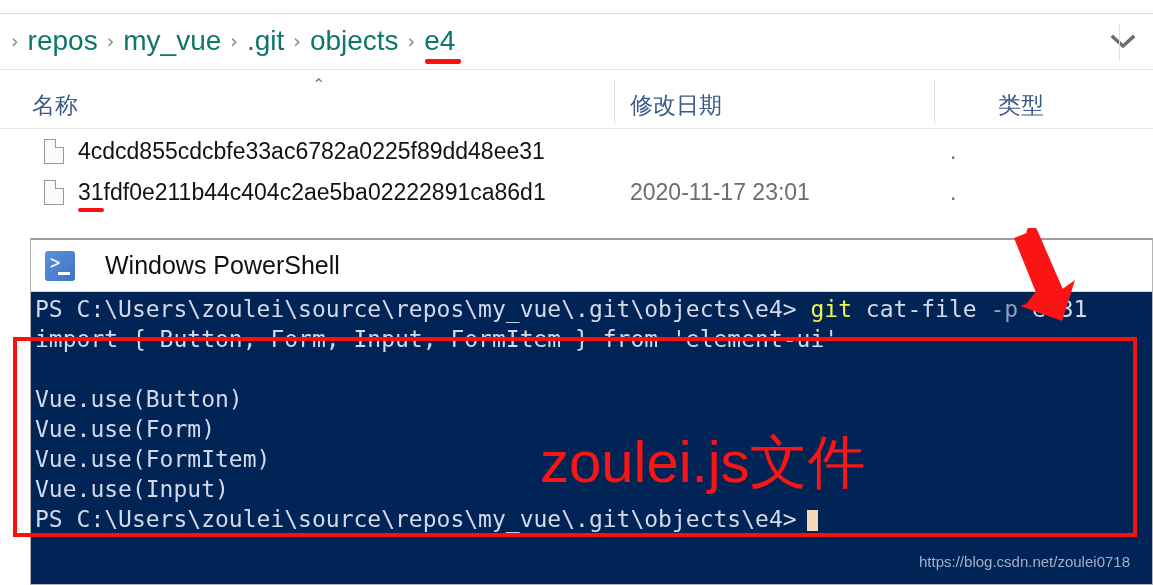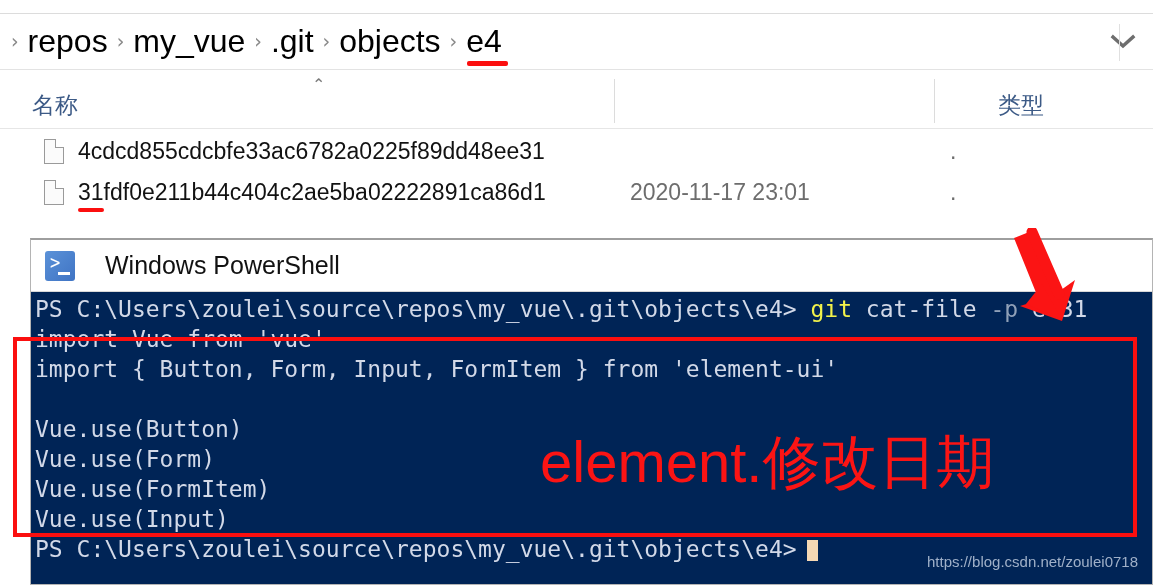--- a/index.html
+++ b/index.html
@@ -20,21 +20,21 @@
   .addr-top-line {
     position: absolute; left: 0; top: 0; width: 1153px; height: 14px;
     background: #fff; border-bottom: 1px solid #dcdcdc;
   }
   .crumbs { display: flex; align-items: center; padding-left: 2px; flex: 1; }
   .chev-sep {
     color: #8a8a8a; font-size: 19px; margin: 0 9px; line-height: 1;
     font-family: "DejaVu Sans", sans-serif;
   }
   .crumb {
-    font-size: 32px; color: #000000; line-height: 1.1;
+    font-size: 28px; color: #0f766e; line-height: 1.1;
     white-space: nowrap; position: relative;
   }
   .crumb.underlined::after {
     content: ""; position: absolute; left: 1px; right: -6px; bottom: -7px;
     height: 5px; background: #fb0f0f; border-radius: 2px;
   }
   .addr-chevron-down {
     width: 60px; display: flex; align-items: center; justify-content: center;
     color: #666; font-size: 22px;
   }
@@ -144,21 +144,21 @@
     border: 4px solid #fb0f0f; pointer-events: none;
   }
   .anno-label {
     position: absolute; left: 540px; top: 424px;
     font-size: 58px; color: #fb1414; white-space: nowrap;
     font-family: "Liberation Sans", sans-serif;
   }
   .anno-arrow { position: absolute; left: 1012px; top: 228px; width: 80px; height: 95px; }
 
   .watermark {
-    position: absolute; right: 14px; bottom: 8px;
+    position: absolute; right: 22px; bottom: 8px;
     font-size: 15px; color: #9fb0c8;
     font-family: "Liberation Sans", sans-serif;
   }
 </style>
 </head>
 <body>
 
 <div id="root">
 
   <div class="addr-top-line"></div>
@@ -183,20 +183,23 @@
       </svg>
     </div>
   </div>
 
   <div class="colheaders">
     <div class="sort-caret">⌃</div>
     <div class="colsep s1"></div>
     <div class="colsep s2"></div>
     <div class="colheader col-name">
       <span class="lbl">名称</span>
+    </div>
+    <div class="colheader col-date">
+      <span class="lbl">修改日期</span>
     </div>
     <div class="colheader col-type">
       <span class="lbl">类型</span>
     </div>
   </div>
 
   <div class="filelist">
     <div class="filerow">
       <div class="file-icon"></div>
       <div class="file-name">4cdcd855cdcbfe33ac6782a0225f89dd48ee31</div>
@@ -214,34 +217,33 @@
     <div class="psTitle">
       <div class="ps-icon">
         <span class="gt">&gt;</span>
         <span class="ul"></span>
       </div>
       <div class="psTitleText">Windows PowerShell</div>
     </div>
 
     <div class="psBody">
       <div class="console-line"><span>PS C:\Users\zoulei\source\repos\my_vue\.git\objects\e4&gt;</span><span> </span><span class="tok-cmd">git</span><span> cat-file </span><span class="tok-param">-p</span><span> e431</span></div>
-      <div class="console-line">import Vue from 'vue'</div>
       <div class="console-line">import { Button, Form, Input, FormItem } from 'element-ui'</div>
       <div class="console-line">&nbsp;</div>
       <div class="console-line">Vue.use(Button)</div>
       <div class="console-line">Vue.use(Form)</div>
       <div class="console-line">Vue.use(FormItem)</div>
       <div class="console-line">Vue.use(Input)</div>
       <div class="console-line"><span>PS C:\Users\zoulei\source\repos\my_vue\.git\objects\e4&gt;</span><span class="cursor-block"></span></div>
       <div class="watermark">https://blog.csdn.net/zoulei0718</div>
     </div>
   </div>
 
   <div class="anno-box"></div>
-  <div class="anno-label">element.修改日期</div>
+  <div class="anno-label">zoulei.js文件</div>
   <div class="anno-arrow">
     <svg width="80" height="95" viewBox="0 0 80 95" aria-hidden="true">
       <path d="M22 2 L49 62 L63 52 L50 93 L8 78 L27 72 L2 10 Z" fill="#fb1414" stroke="none"></path>
       <path d="M20 4 L47 66" stroke="#fb1414" stroke-width="11" stroke-linecap="round" fill="none"></path>
       <path d="M30 56 L50 92 L14 76 Z" fill="#fb1414"></path>
     </svg>
   </div>
 
 </div>
 

